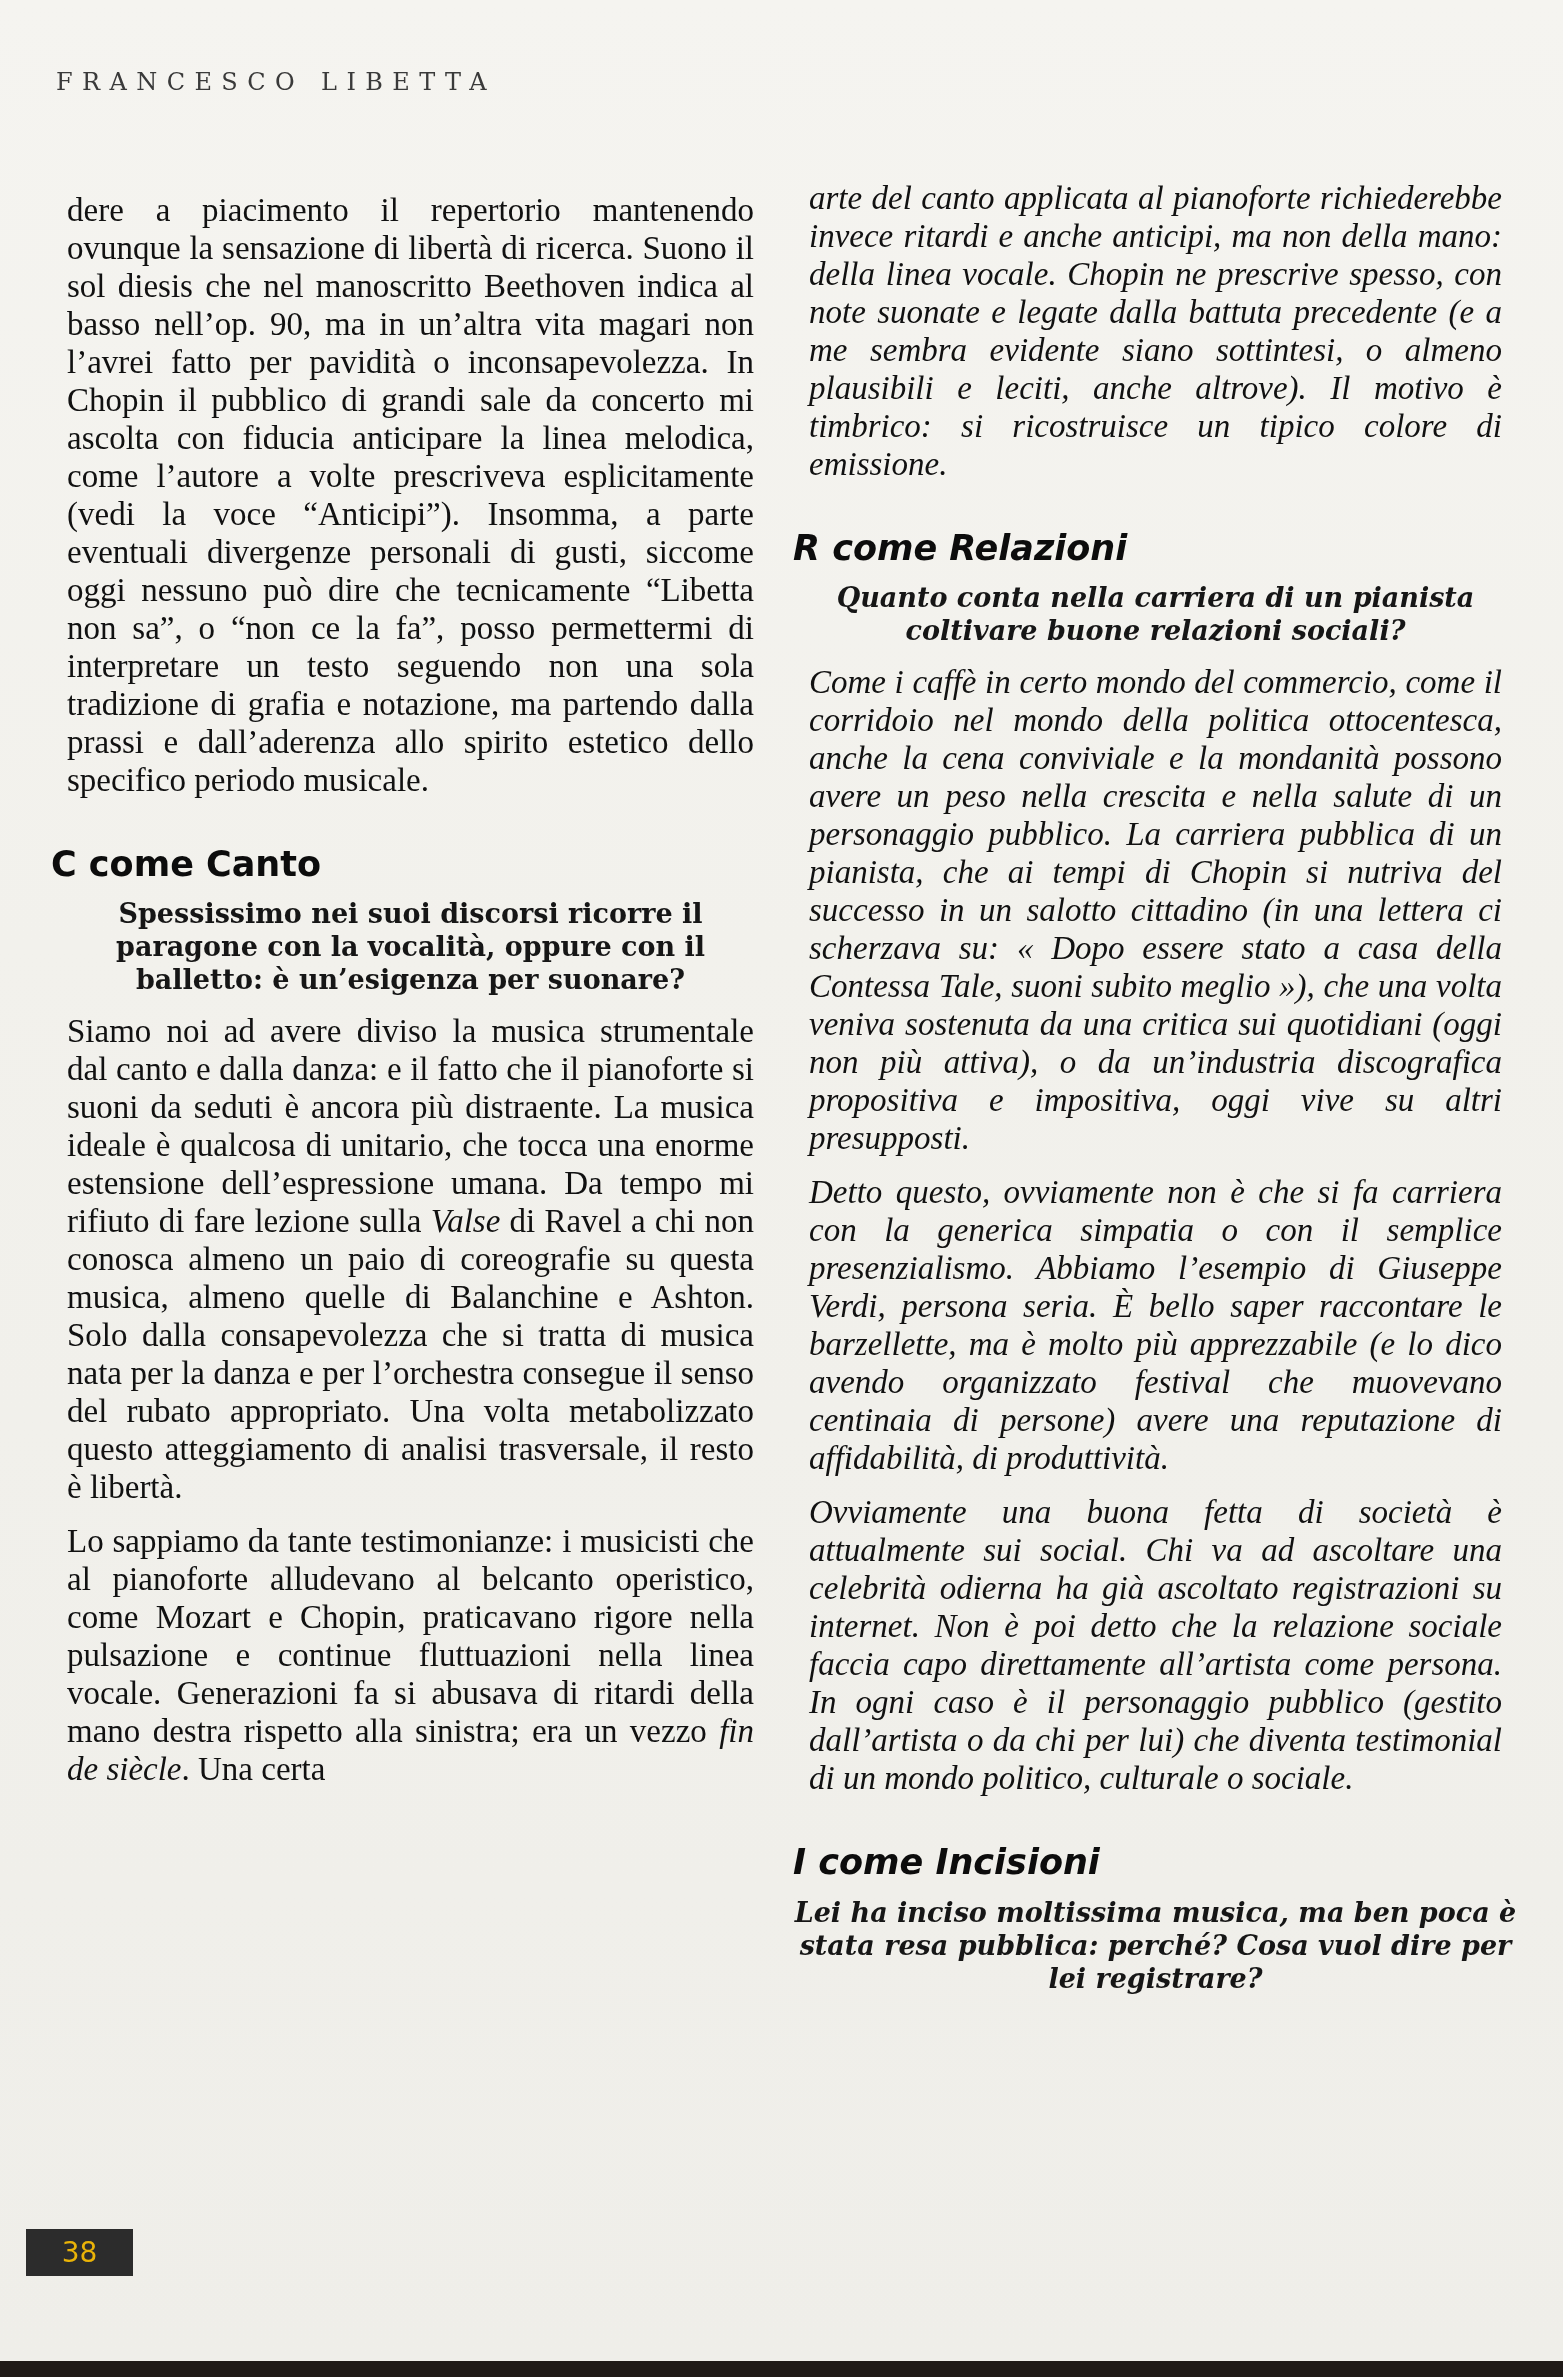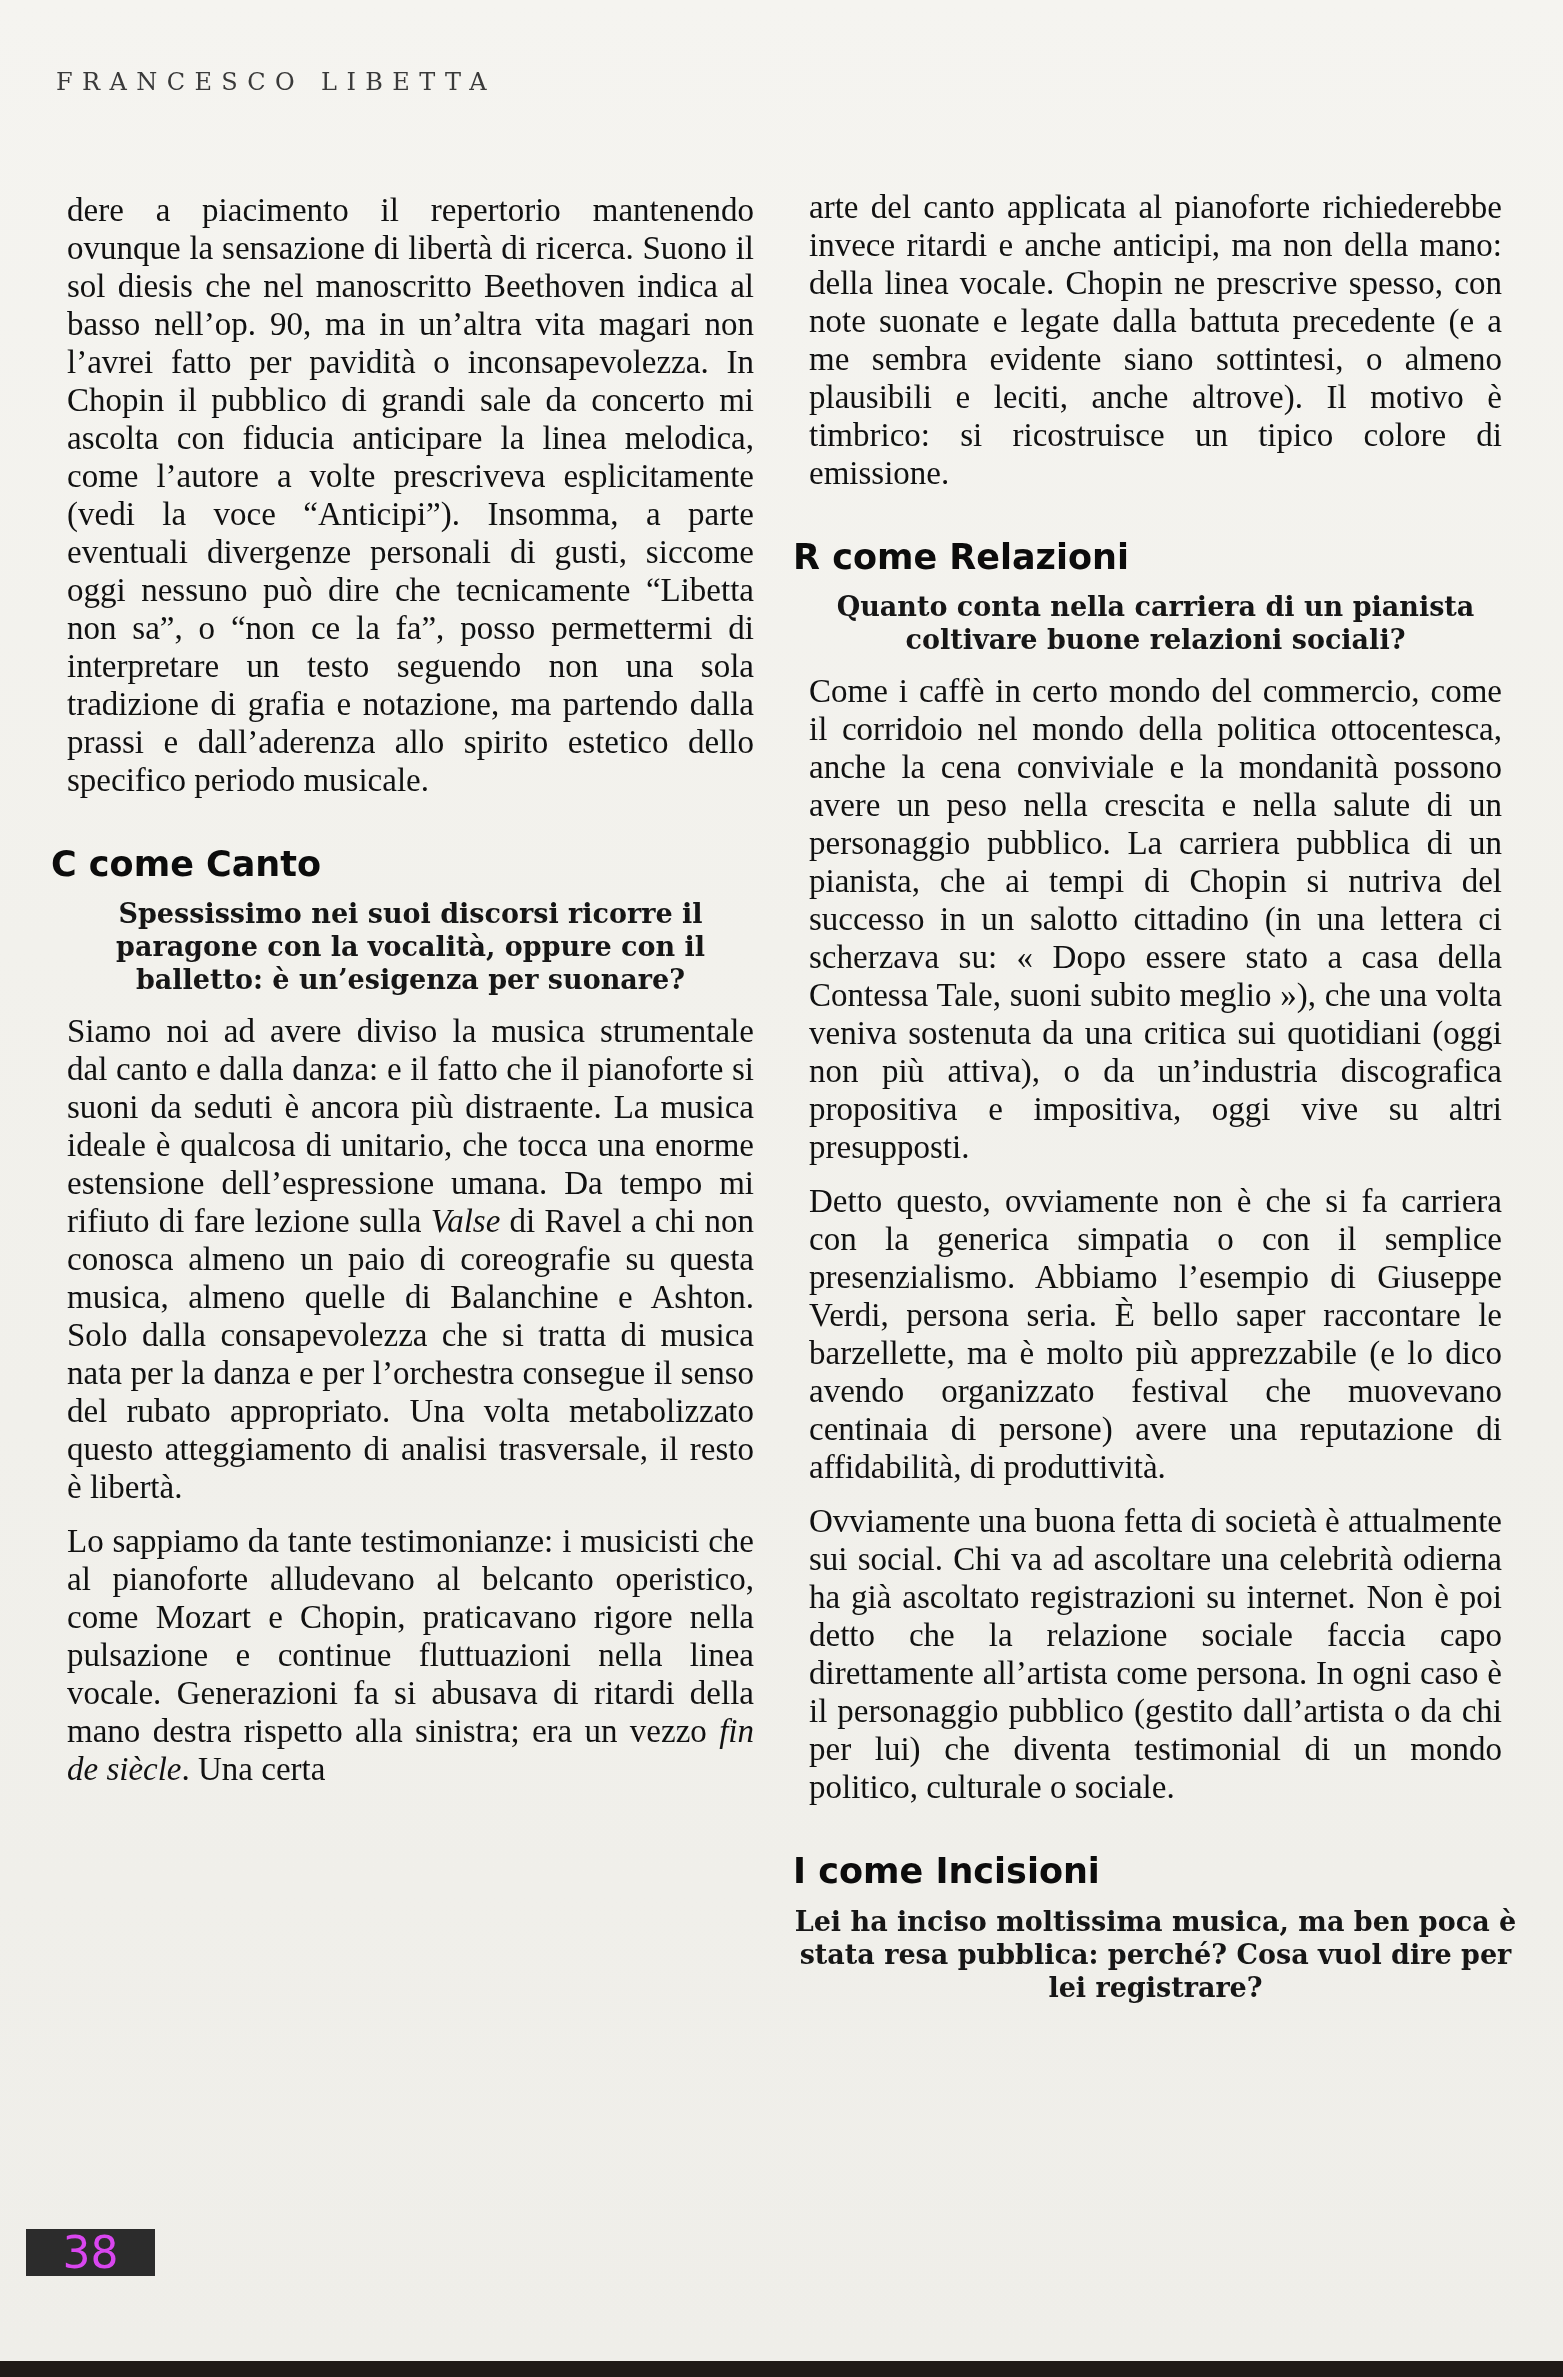--- a/index.html
+++ b/index.html
@@ -18,39 +18,39 @@
     font-family: "DejaVu Serif", serif;
     font-size: 24px; letter-spacing: 9.4px; color: #3a3a3a;
   }
   .col {
     position: absolute; top: 175px;
     font-family: "Liberation Serif", serif;
     font-size: 33px; line-height: 38px; color: #111;
     text-align: justify; hyphens: none;
   }
   .col.left { left: 51px; width: 719px; }
-  .col.right { left: 793px; width: 725px; top: 172px; }
+  .col.right { left: 793px; width: 725px; top: 163px; font-style: italic; }
   .col p { margin: 16px; }
   .section-title {
     font-family: "DejaVu Sans", sans-serif; font-weight: bold;
     font-size: 35px; line-height: 44px; margin: 43px 0 11.3px 0; color: #0c0c0c;
   }
   .question {
     font-family: "DejaVu Serif", serif; font-weight: bold;
     font-size: 27px; line-height: 33px; color: #161616;
     text-align: center; margin-bottom: 5px;
   }
   .folio {
     position: absolute; left: 26px; top: 2229px;
     display: flex; align-items: center; gap: 24px;
   }
   .page-number {
-    background: #2c2c2c; color: #d946ef;
-    font-family: "DejaVu Sans", sans-serif; font-size: 44px;
-    width: 129px; height: 47px; display: flex; align-items: center; justify-content: center;
+    background: #2c2c2c; color: #eab308;
+    font-family: "DejaVu Sans", sans-serif; font-size: 28px;
+    width: 107px; height: 47px; display: flex; align-items: center; justify-content: center;
   }
   .issue {
     font-family: "DejaVu Sans", sans-serif; font-size: 34px; color: #555;
   }
   em { font-style: italic; }
 </style>
 </head>
 <body>
 
 <div class="page">

